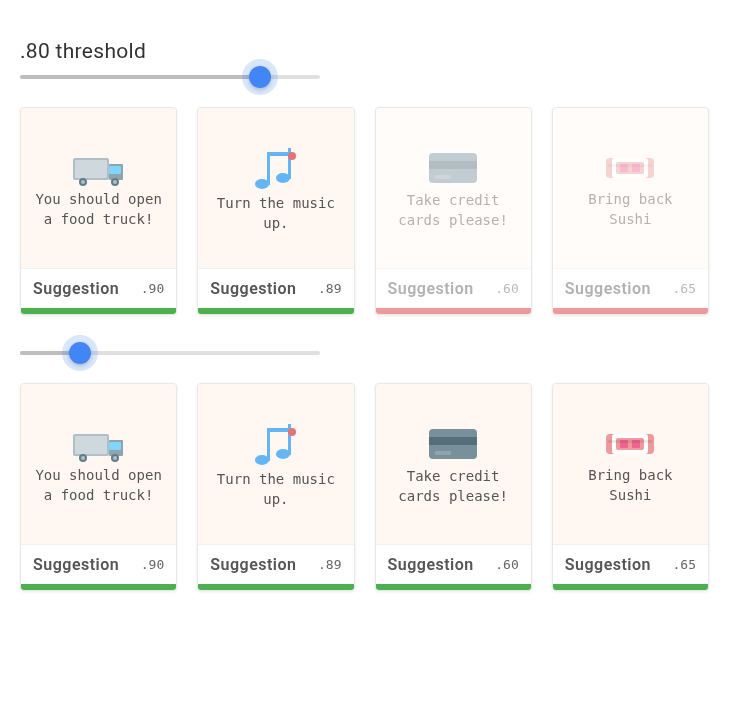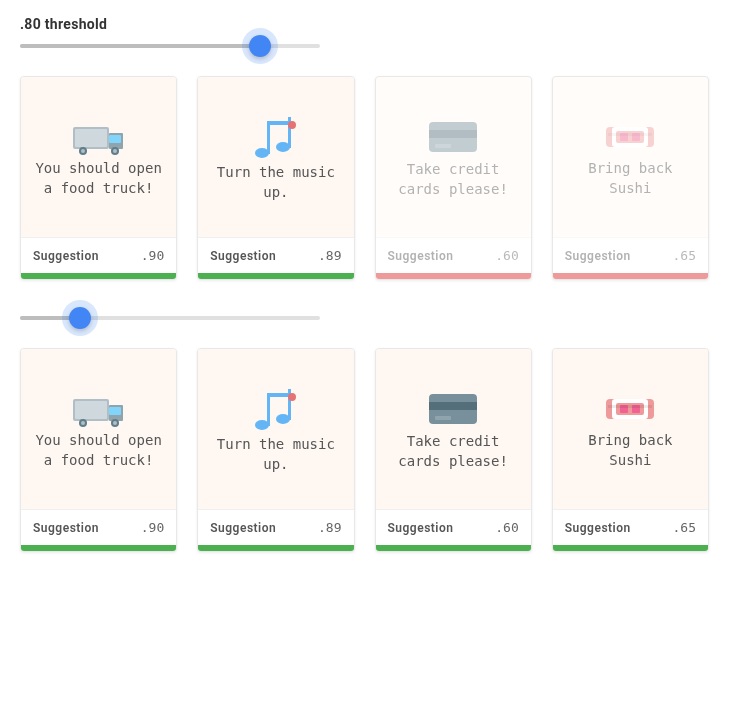--- a/index.html
+++ b/index.html
@@ -4,25 +4,26 @@
   <style>
     * { box-sizing: border-box; margin: 0; padding: 0; }
     body {
       font-family: 'Roboto', Arial, sans-serif;
       background: #fff;
       padding: 16px 20px;
       width: 729px;
     }
 
     .section-title {
-      font-size: 14px;
-      font-weight: 700;
+      font-size: 21px;
+      font-weight: 400;
       color: #333;
       margin-bottom: 8px;
       letter-spacing: 0.3px;
+      margin-top: 23px;
     }
 
     .slider-container {
       display: flex;
       align-items: center;
       margin-bottom: 24px;
       padding: 4px 0;
     }
 
     .slider-track {
@@ -101,21 +102,21 @@
 
     .card-footer {
       padding: 10px 12px;
       display: flex;
       justify-content: space-between;
       align-items: center;
       border-top: 1px solid #f0f0f0;
     }
 
     .card-label {
-      font-size: 12px;
+      font-size: 16px;
       font-weight: 600;
       color: #555;
       letter-spacing: 0.5px;
     }
 
     .card-score {
       font-size: 13px;
       color: #666;
       font-family: monospace;
       margin-left: 12px;

